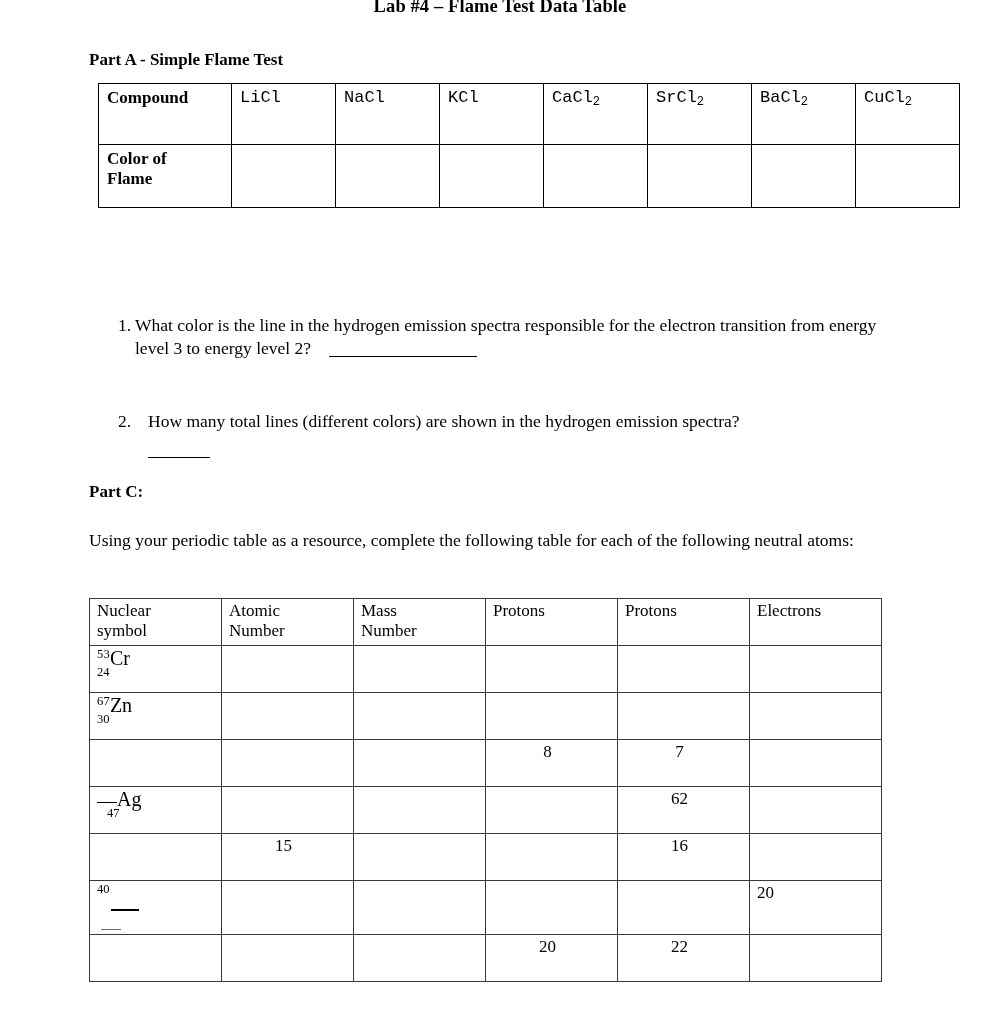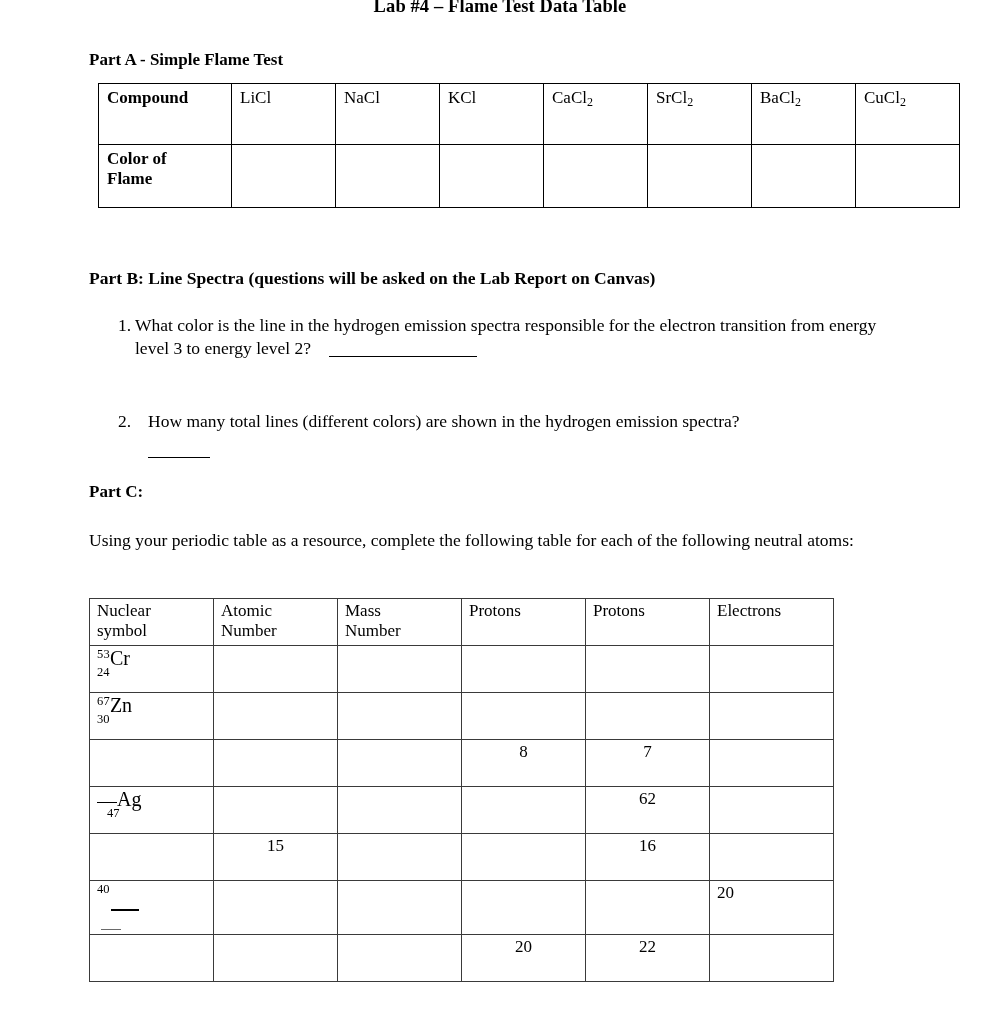--- a/index.html
+++ b/index.html
@@ -60,21 +60,21 @@
     border: 1.4px solid #000000;
     font-size: 17px;
     vertical-align: top;
     padding: 4px 0 0 8px;
     line-height: 1.16;
   }
   .table-a td.hdr-label { font-weight: bold; }
   .table-a tr.row-compound td { height: 56px; }
   .table-a tr.row-color td { height: 58px; }
   .ca-c0 { width: 124px; }
-  .ca-cn { width: 95px; }
+  .ca-cn { width: 95px; font-family: Liberation Mono, monospace; }
   sub.sm { font-size: 12px; vertical-align: -0.22em; }
 
   
   .question {
     position: absolute;
     font-size: 17.5px;
     line-height: 1.32;
   }
   #question-1 { left: 118px; top: 314px; width: 760px; }
   #question-2 { left: 118px; top: 410px; width: 780px; }
@@ -120,21 +120,21 @@
     top: 598px;
     border-collapse: collapse;
     table-layout: fixed;
   }
   .table-c td, .table-c th {
     border: 1.2px solid #3a3a3a;
     font-size: 17px;
     font-weight: normal;
     text-align: left;
     vertical-align: top;
-    padding: 2px 0 0 7px;
+    padding: 2px 8px 0 7px;
     line-height: 1.2;
     height: 44px;
   }
   .table-c tr.head-row td { height: 44px; }
   .cc-0 { width: 116px; }
   .cc-1 { width: 116px; }
   .cc-2 { width: 116px; }
   .cc-3 { width: 116px; }
   .cc-4 { width: 116px; }
   .cc-5 { width: 116px; }
@@ -227,21 +227,20 @@
         <td class="ca-cn"></td>
         <td class="ca-cn"></td>
         <td class="ca-cn"></td>
         <td class="ca-cn"></td>
         <td class="ca-cn"></td>
         <td class="ca-cn"></td>
       </tr>
     </tbody>
   </table>
 
-  <div class="heading" id="part-b-heading">Part B:  Line Spectra (questions will be asked on the Lab Report on Canvas)</div>
 
   <div class="question" id="question-1">
     <span class="q-num">1.</span>
     <span class="q-text"><span>What color is the line in the hydrogen emission spectra responsible for the electron transition from energy level 3 to energy level 2?</span><span class="blank-line bl-q1"></span></span>
   </div>
 
   <div class="question" id="question-2">
     <span class="q-num">2.</span>
     <span class="q-text">How many total lines (different colors) are shown in the hydrogen emission spectra?</span>
   </div>

